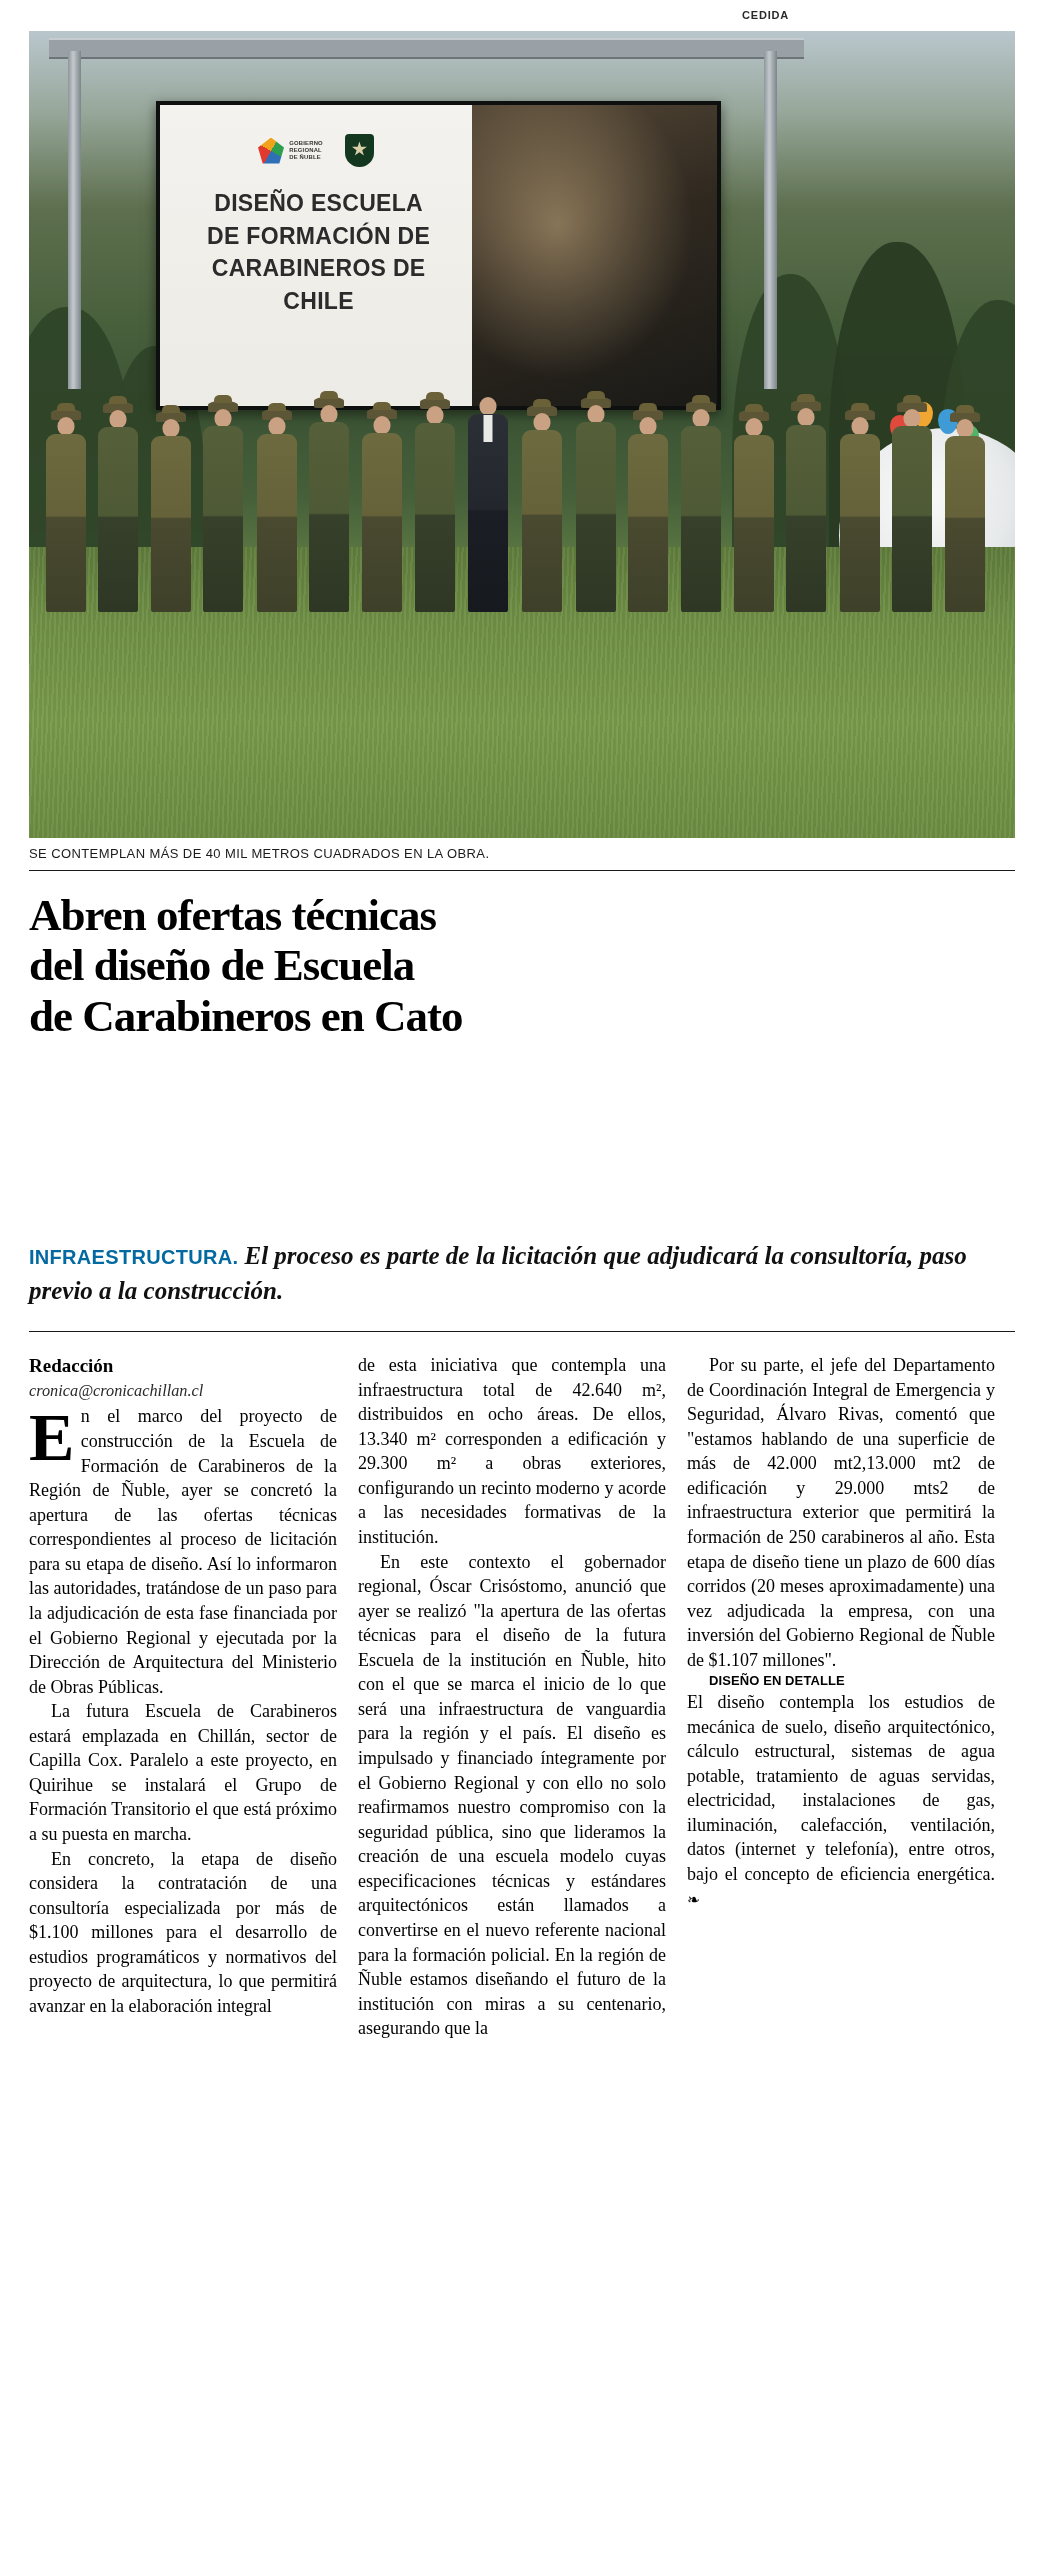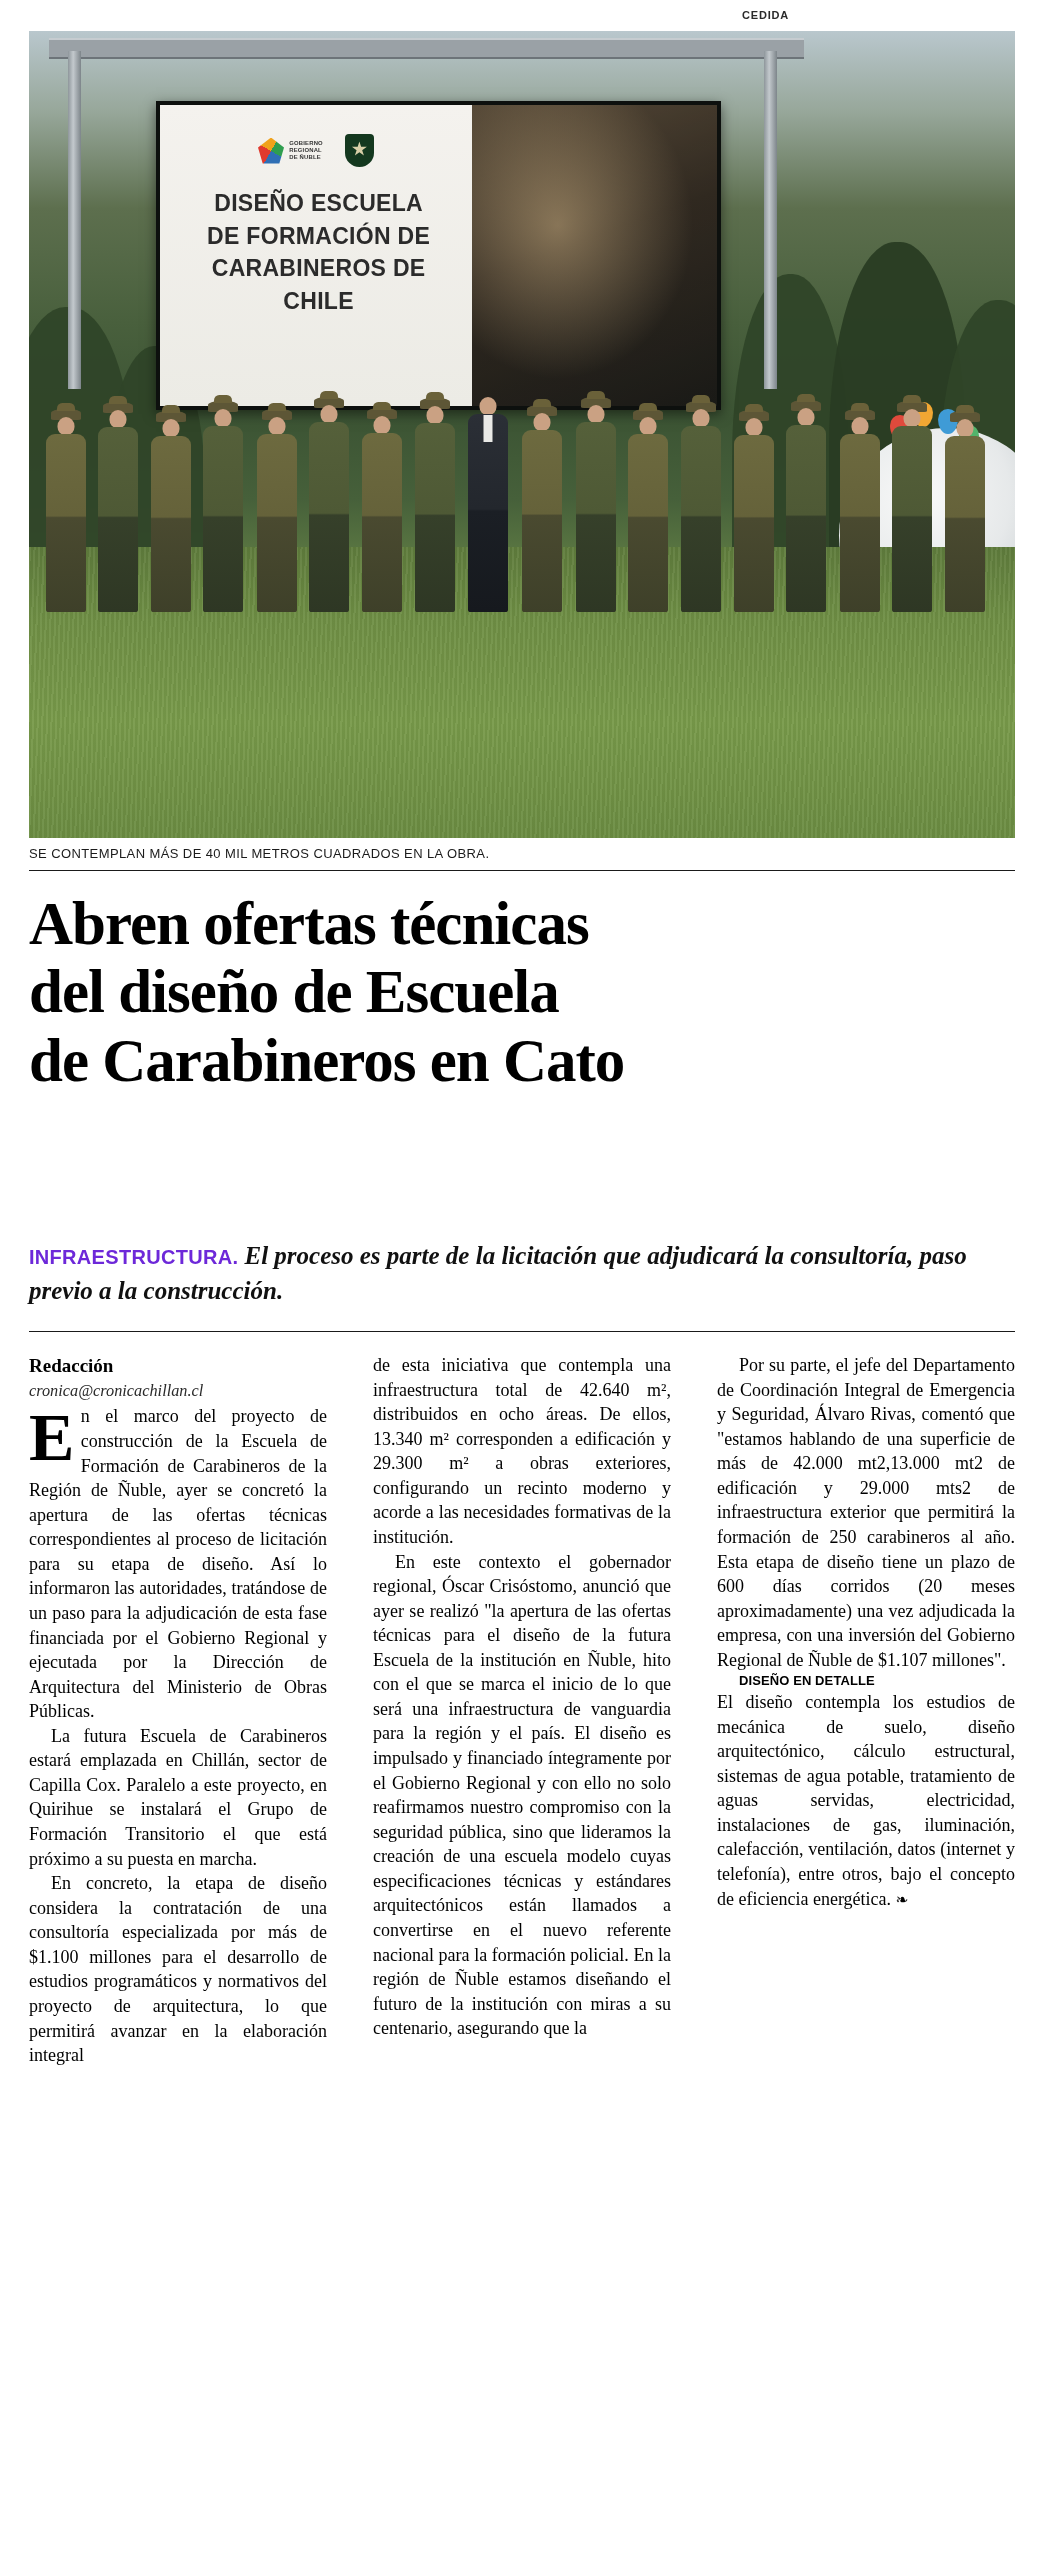--- a/index.html
+++ b/index.html
@@ -270,21 +270,21 @@
     background: #1a1a1a;
   }
   .rule.top { top: 870px; }
   .headline {
     position: absolute;
     top: 890px;
     left: 29px;
     width: 995px;
     font-family: "Liberation Serif", serif;
     font-weight: 700;
-    font-size: 61px;
+    font-size: 45px;
     line-height: 1.12;
     letter-spacing: -1px;
     color: #000;
   }
   .headline span { display: block; }
   .standfirst {
     position: absolute;
     top: 1239px;
     left: 29px;
     width: 982px;
@@ -294,30 +294,30 @@
     font-style: italic;
     font-weight: 700;
     color: #111;
   }
   .kicker {
     font-style: normal;
     font-family: "Liberation Sans", sans-serif;
     font-weight: 700;
     font-size: 20px;
     letter-spacing: 0.3px;
-    color: #6d28d9;
+    color: #0369a1;
   }
   .rule.mid { top: 1331px; }
   .columns {
     position: absolute;
     top: 1353px;
     left: 29px;
     width: 986px;
     display: flex;
-    gap: 46px;
+    gap: 21px;
   }
   .col {
     width: 308px;
     font-size: 18px;
     line-height: 1.365;
     text-align: justify;
     hyphens: auto;
   }
   .col p {
     margin: 0 0 0 0;

